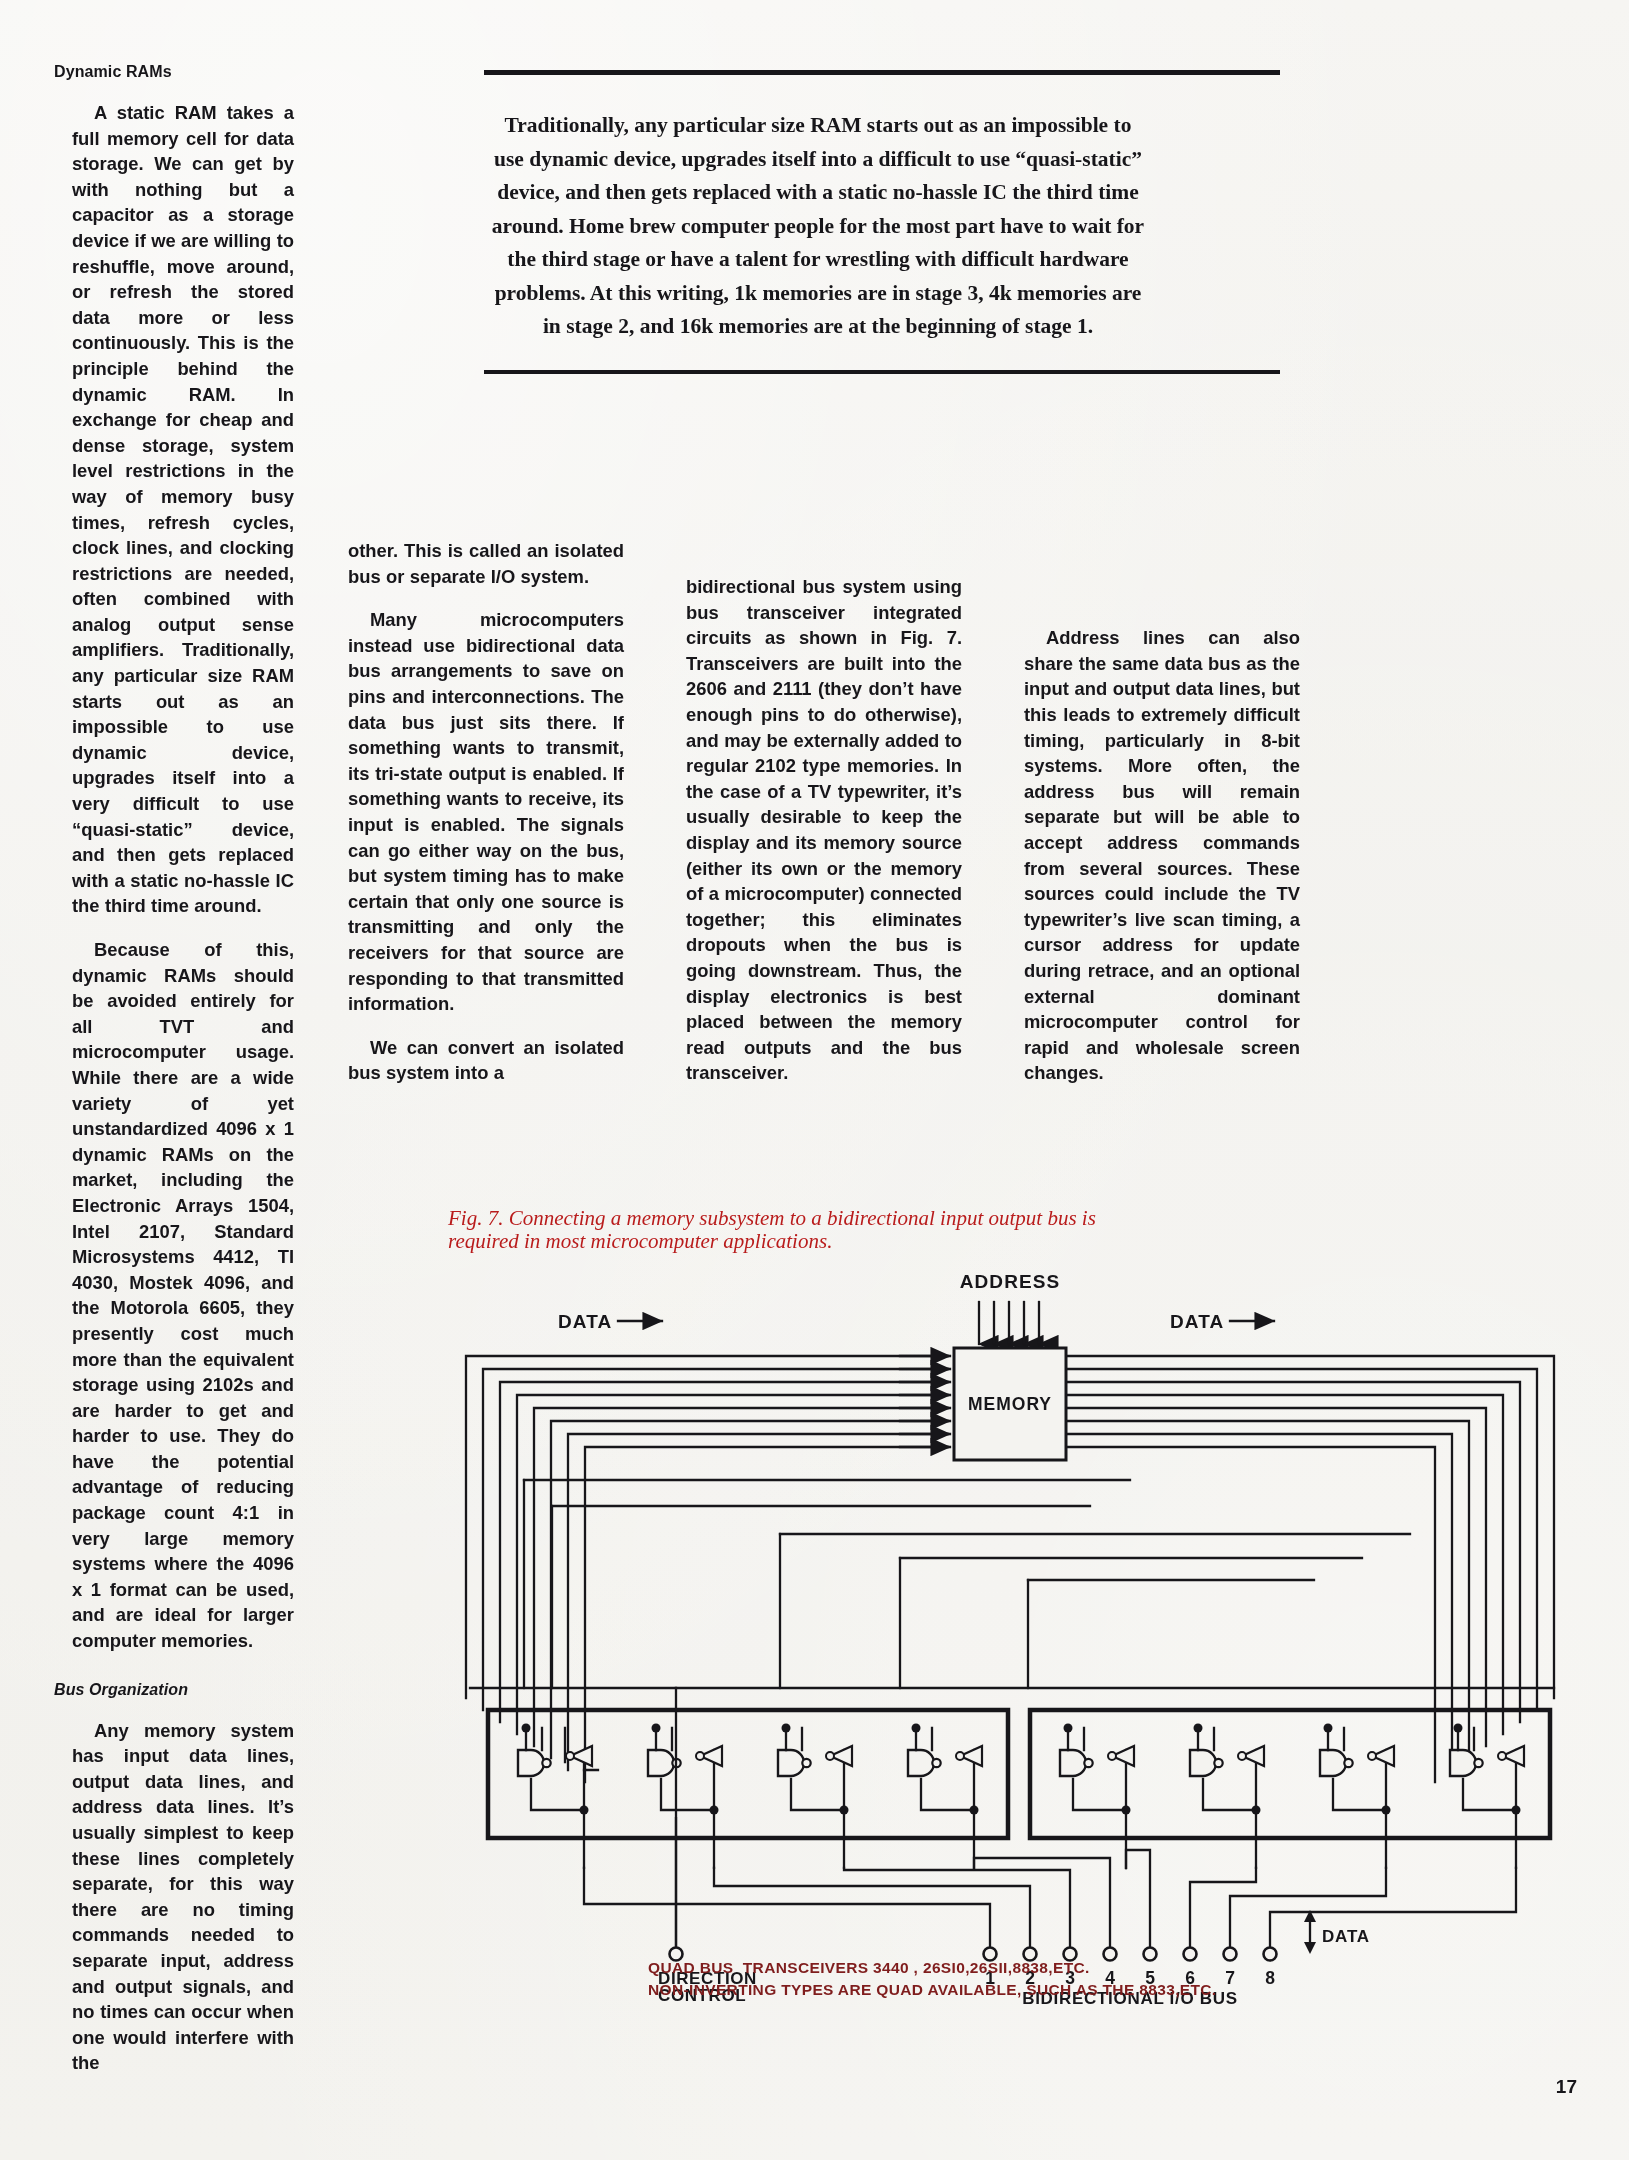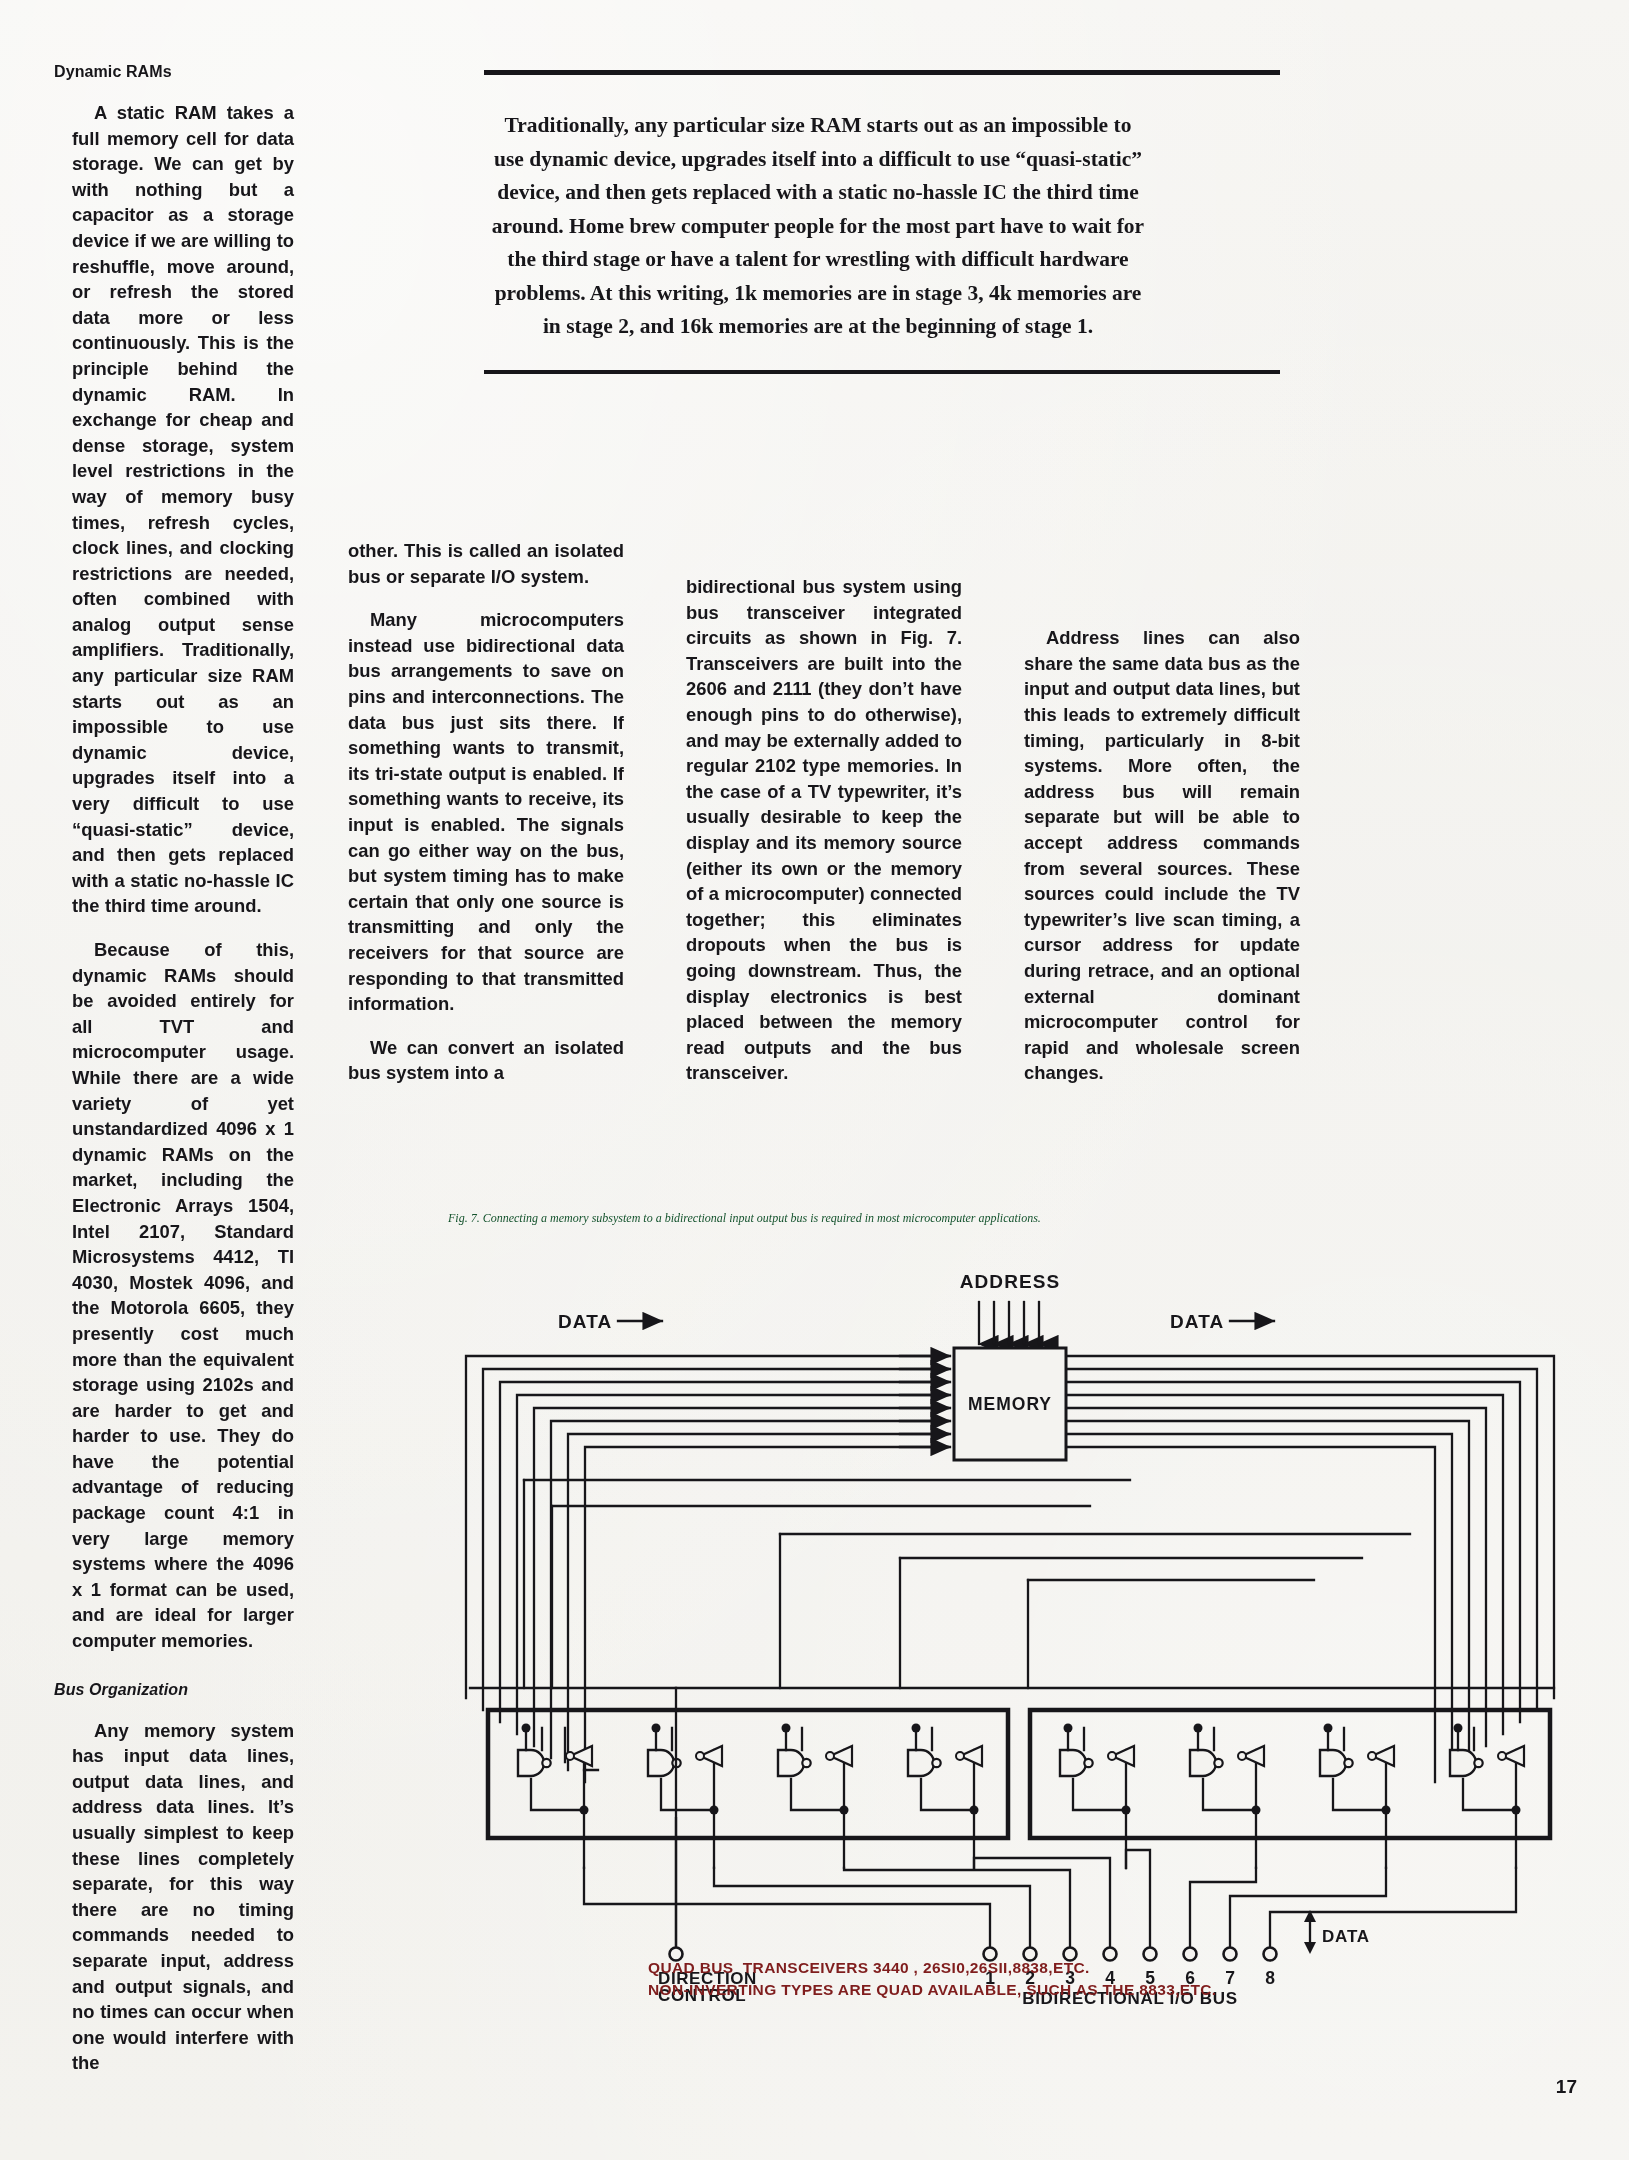--- a/index.html
+++ b/index.html
@@ -70,23 +70,23 @@
     display:flex;gap:26px;align-items:flex-end;
   }
   .cols3 .col{width:312px;}
   .cols3 .body-p{font-size:18.4px;line-height:25.6px;}
 
   
   .fig-caption{
     position:absolute;left:448px;top:1207px;width:720px;
     font-family:"Liberation Serif", serif;
     font-style:italic;
-    font-size:12px;
+    font-size:21px;
     line-height:23px;
-    color:#14532d;
+    color:#b91c1c;
   }
 
   
   .figure{
     position:absolute;left:430px;top:1258px;width:1160px;height:760px;
   }
   .figure svg{display:block;}
 
   
   .fig-note{

